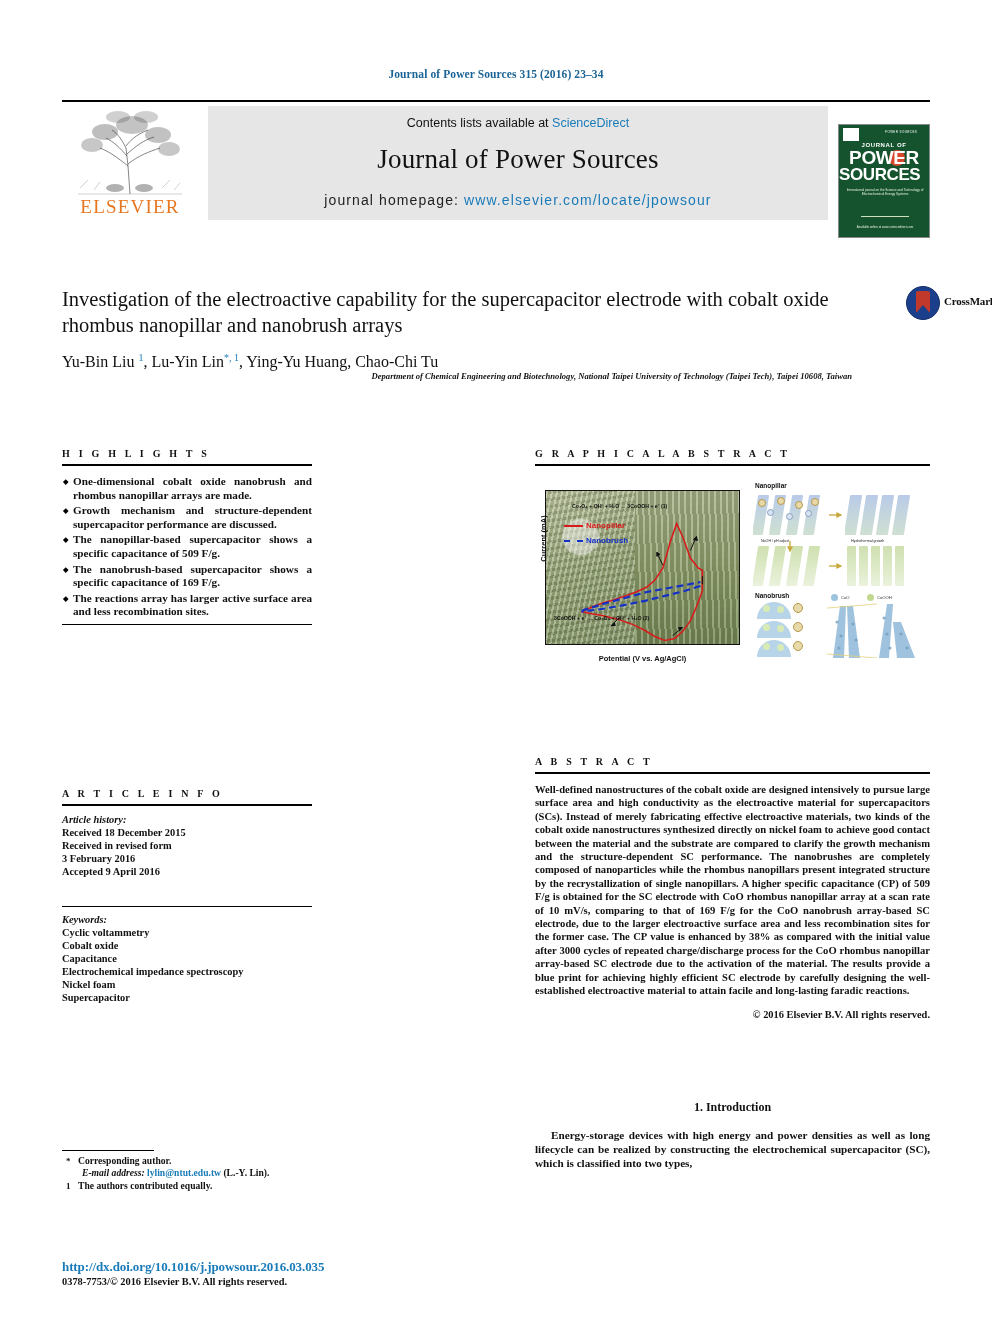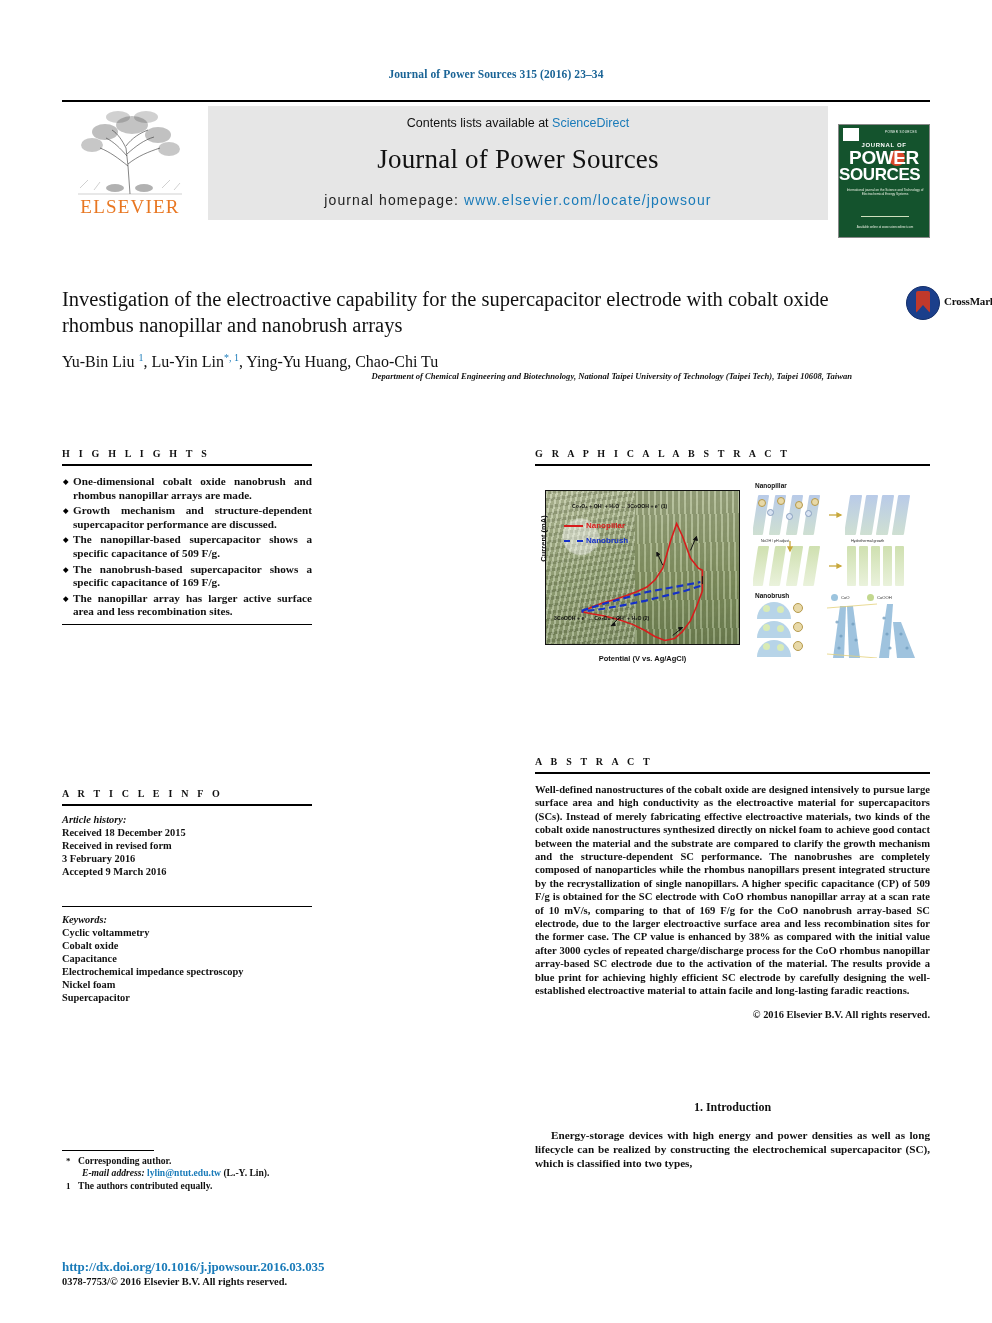--- a/index.html
+++ b/index.html
@@ -298,21 +298,21 @@
   </div>
 
   <div id="highlights">
     <div class="sechead">H I G H L I G H T S</div>
     <hr class="hr-thick">
     <ul class="hl-list">
       <li>One-dimensional cobalt oxide nanobrush and rhombus nanopillar arrays are made.</li>
       <li>Growth mechanism and structure-dependent supercapacitor performance are discussed.</li>
       <li>The nanopillar-based supercapacitor shows a specific capacitance of 509 F/g.</li>
       <li>The nanobrush-based supercapacitor shows a specific capacitance of 169 F/g.</li>
-      <li>The nanopillar array has larger active surface area and less recombination sites.</li>
+      <li>The reactions array has larger active surface area and less recombination sites.</li>
     </ul>
     <hr class="hr-thin">
   </div>
 
   <div id="graphical">
     <div class="sechead">G R A P H I C A L   A B S T R A C T</div>
     <hr class="hr-thick">
 
     <div class="ga-figure">
 
@@ -459,21 +459,21 @@
   </div>
 
   <div id="articleinfo">
     <div class="sechead">A R T I C L E   I N F O</div>
     <hr class="hr-thick">
     <div class="ai-body">
       <div class="ai-ital">Article history:</div>
       <div>Received 18 December 2015</div>
       <div>Received in revised form</div>
       <div>3 February 2016</div>
-      <div>Accepted 9 March 2016</div>
+      <div>Accepted 9 April 2016</div>
     </div>
     <hr class="hr-thin" style="margin-top:28px;">
     <div class="kw-block">
       <div class="ai-body ai-ital" style="margin-top:0;">Keywords:</div>
       <ul class="kw-list">
         <li>Cyclic voltammetry</li>
         <li>Cobalt oxide</li>
         <li>Capacitance</li>
         <li>Electrochemical impedance spectroscopy</li>
         <li>Nickel foam</li>

